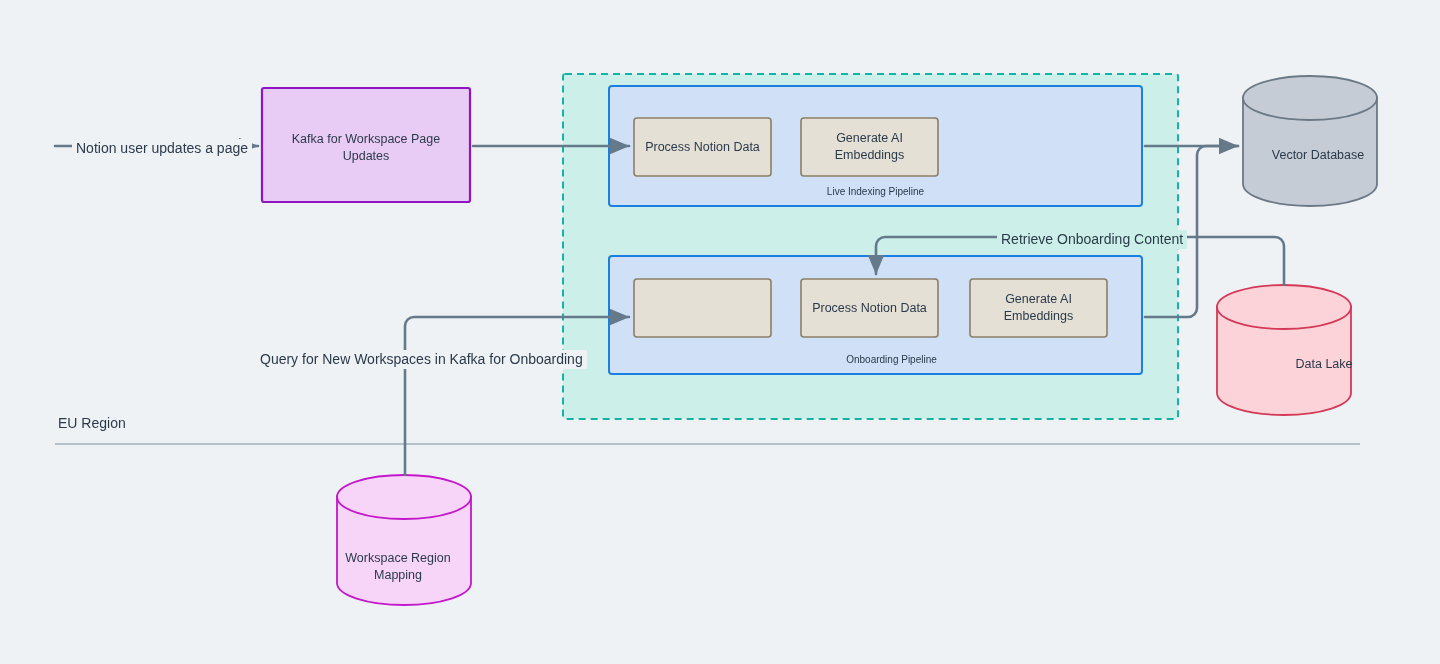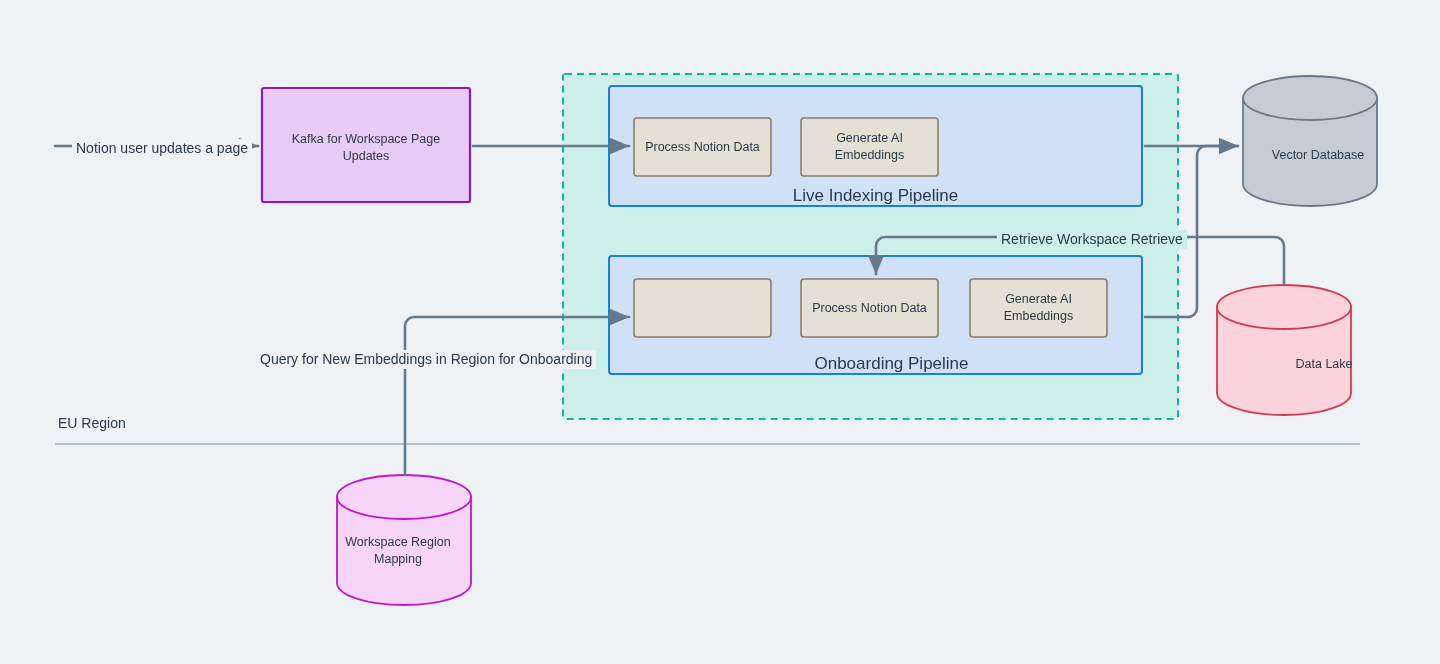--- a/index.html
+++ b/index.html
@@ -27,21 +27,21 @@
   .lbl {
     position: absolute;
     z-index: 3;
     color: #2b3a4a;
     text-align: center;
     line-height: 1.35;
     pointer-events: none;
     white-space: pre-line;
   }
   .lbl-node { font-size: 12.5px; }
-  .lbl-group { font-size: 17px; }
+  .lbl-group { font-size: 10px; }
   .lbl-edge {
     font-size: 14px;
     background: #eef2f5;
     padding: 0 4px;
     white-space: nowrap;
   }
   .lbl-region {
     font-size: 14px;
     color: #2b3a4a;
     text-align: left;
@@ -137,24 +137,24 @@
   <div class="lbl lbl-node" style="left:970px; top:291px; width:137px;">Generate AI
 Embeddings</div>
 
   <div class="lbl lbl-group" style="left:609px; top:353px; width:533px;margin-left:16px;">Onboarding Pipeline</div>
 
 
   <div class="lbl lbl-node" style="left:1243px; top:147px; width:134px;padding-left:8px;">Vector Database</div>
 
   <div class="lbl lbl-node" style="left:1217px; top:356px; width:134px;padding-left:40px;">Data Lake</div>
 
-  <div class="lbl lbl-node" style="left:337px; top:534px; width:122px;">Workspace Region
+  <div class="lbl lbl-node" style="left:337px; top:550px; width:122px;">Workspace Region
 Mapping</div>
 
   <div class="lbl lbl-edge" style="left:72px; top:139px;">Notion user updates a page</div>
 
-  <div class="lbl lbl-edge" style="left:997px; top:230px; background:#cdefe9;">Retrieve Workspace Retrieve</div>
+  <div class="lbl lbl-edge" style="left:997px; top:230px; background:#cdefe9;">Retrieve Onboarding Content</div>
 
-  <div class="lbl lbl-edge" style="left:256px; top:350px;">Query for New Embeddings in Region for Onboarding</div>
+  <div class="lbl lbl-edge" style="left:256px; top:350px;">Query for New Workspaces in Kafka for Onboarding</div>
 
   <div class="lbl lbl-region" style="left:58px; top:414px; width:300px; text-align:left;">EU Region</div>
 
 </div>
 
 </body></html>

